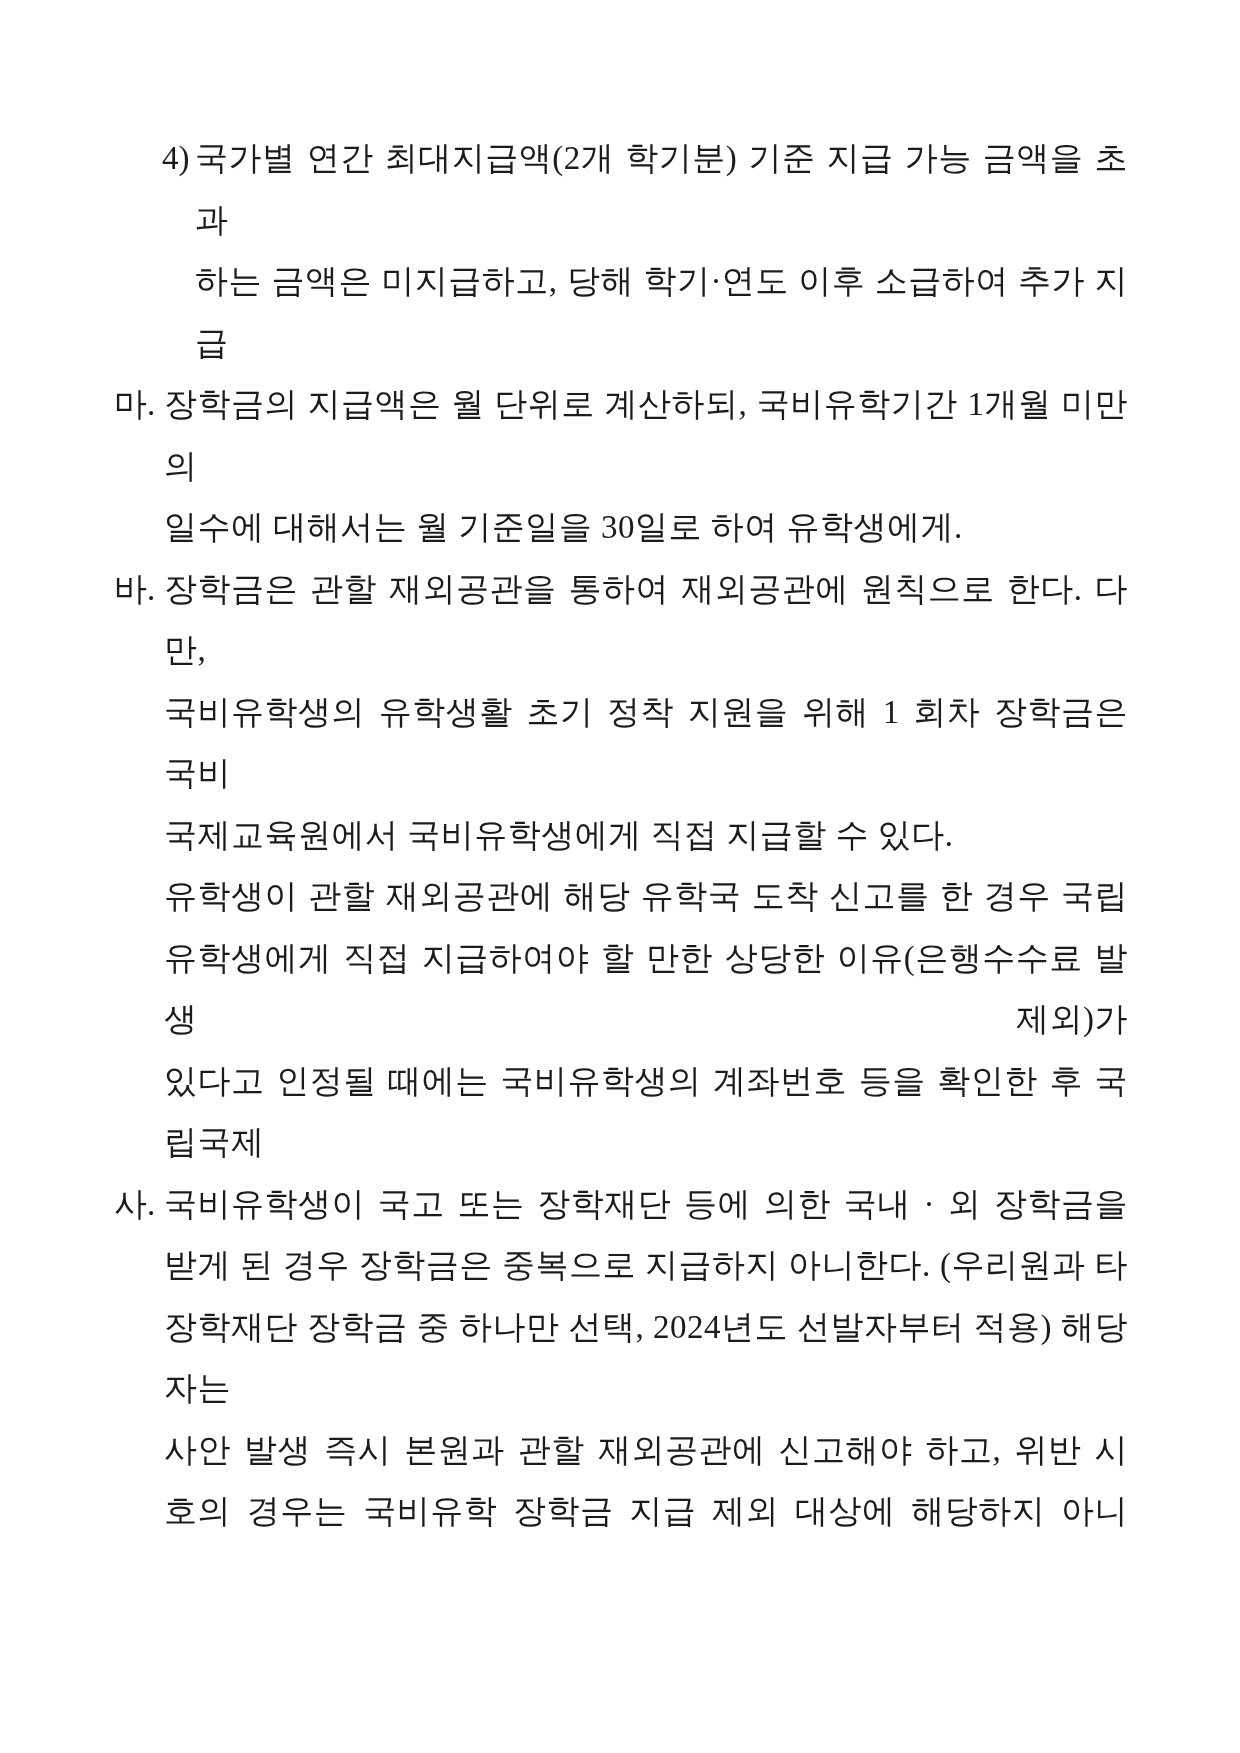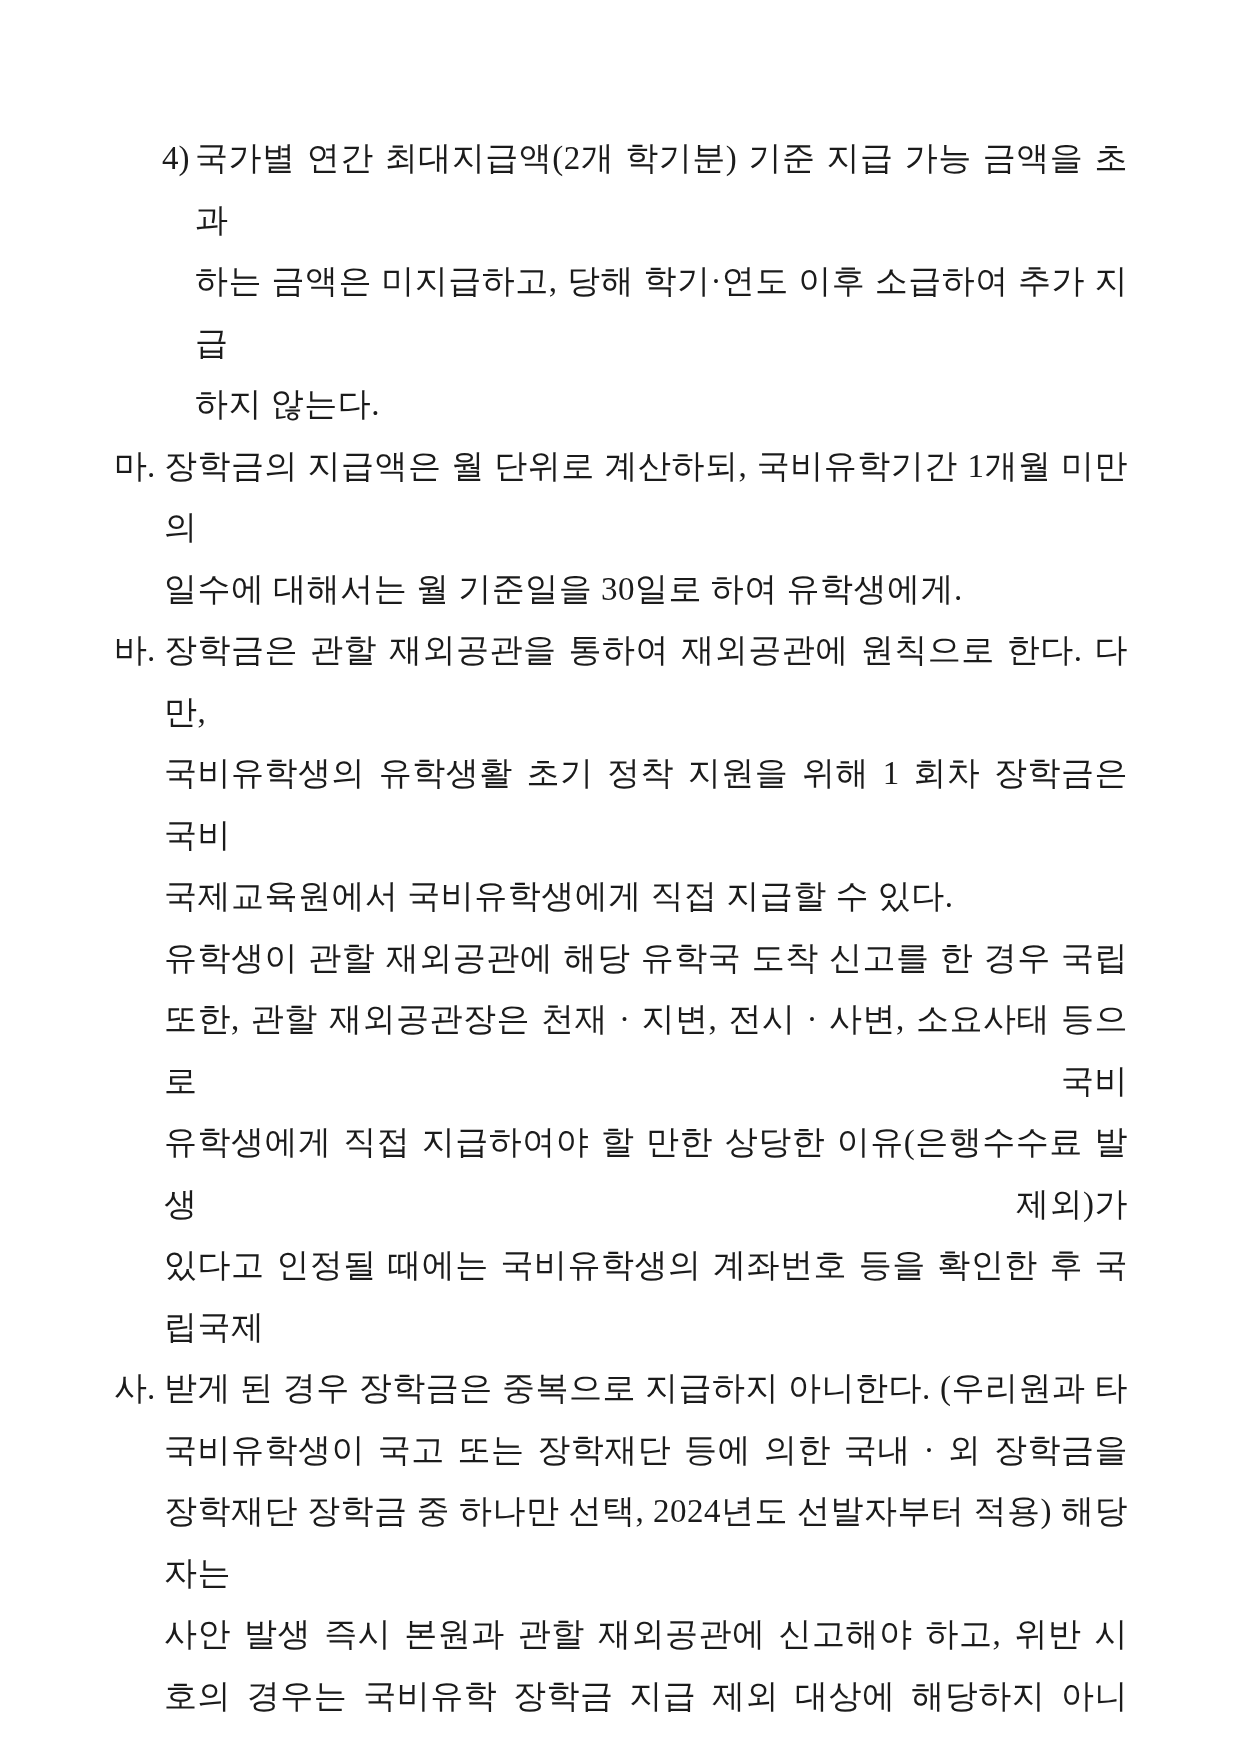--- a/index.html
+++ b/index.html
@@ -57,21 +57,20 @@
 </head>
 <body>
 
 <div class="page">
   <div class="doc-body">
       <div class="para sub">
         <span class="marker">4)</span>
         <div class="text">
           <div class="line just"><span>국가별 연간 최대지급액(2개 학기분) 기준 지급 가능 금액을 초과</span></div>
           <div class="line just"><span>하는 금액은 미지급하고, 당해 학기·연도 이후 소급하여 추가 지급</span></div>
-          <div class="line"><span>하지 않는다.</span></div>
         </div>
       </div>
       <div class="para top">
         <span class="marker">마.</span>
         <div class="text">
           <div class="line just"><span>장학금의 지급액은 월 단위로 계산하되, 국비유학기간 1개월 미만의</span></div>
           <div class="line"><span>일수에 대해서는 월 기준일을 30일로 하여 유학생에게.</span></div>
         </div>
       </div>
       <div class="para top">
@@ -79,29 +78,28 @@
         <div class="text">
           <div class="line just"><span>장학금은 관할 재외공관을 통하여 재외공관에 원칙으로 한다. 다만,</span></div>
           <div class="line just"><span>국비유학생의 유학생활 초기 정착 지원을 위해 1 회차 장학금은 국비</span></div>
           <div class="line"><span>국제교육원에서 국비유학생에게 직접 지급할 수 있다.</span></div>
           <div class="line just"><span>유학생이 관할 재외공관에 해당 유학국 도착 신고를 한 경우 국립</span></div>
         </div>
       </div>
       <div class="para top">
         <span class="marker"></span>
         <div class="text">
-          <div class="line just"><span>또한, 관할 재외공관장은 천재 · 지변, 전시 · 사변, 소요사태 등으로 국비</span></div>
           <div class="line just"><span>유학생에게 직접 지급하여야 할 만한 상당한 이유(은행수수료 발생 제외)가</span></div>
           <div class="line just"><span>있다고 인정될 때에는 국비유학생의 계좌번호 등을 확인한 후 국립국제</span></div>
         </div>
       </div>
       <div class="para top">
         <span class="marker">사.</span>
         <div class="text">
+          <div class="line just"><span>국비유학생이 국고 또는 장학재단 등에 의한 국내 · 외 장학금을</span></div>
           <div class="line just"><span>받게 된 경우 장학금은 중복으로 지급하지 아니한다. (우리원과 타</span></div>
-          <div class="line just"><span>국비유학생이 국고 또는 장학재단 등에 의한 국내 · 외 장학금을</span></div>
           <div class="line just"><span>장학재단 장학금 중 하나만 선택, 2024년도 선발자부터 적용) 해당자는</span></div>
           <div class="line just"><span>사안 발생 즉시 본원과 관할 재외공관에 신고해야 하고, 위반 시</span></div>
           <div class="line just"><span>호의 경우는 국비유학 장학금 지급 제외 대상에 해당하지 아니</span></div>
         </div>
       </div>
     </div>
 </div>
 
 </body></html>

